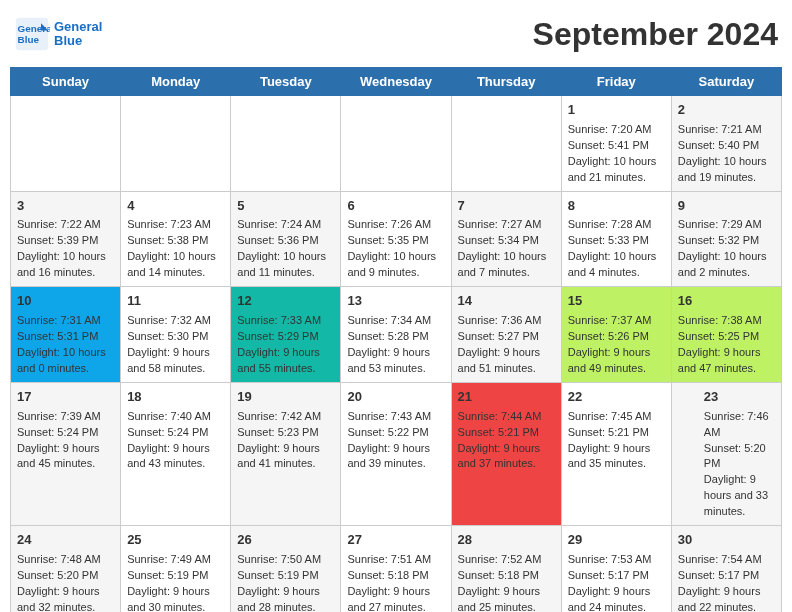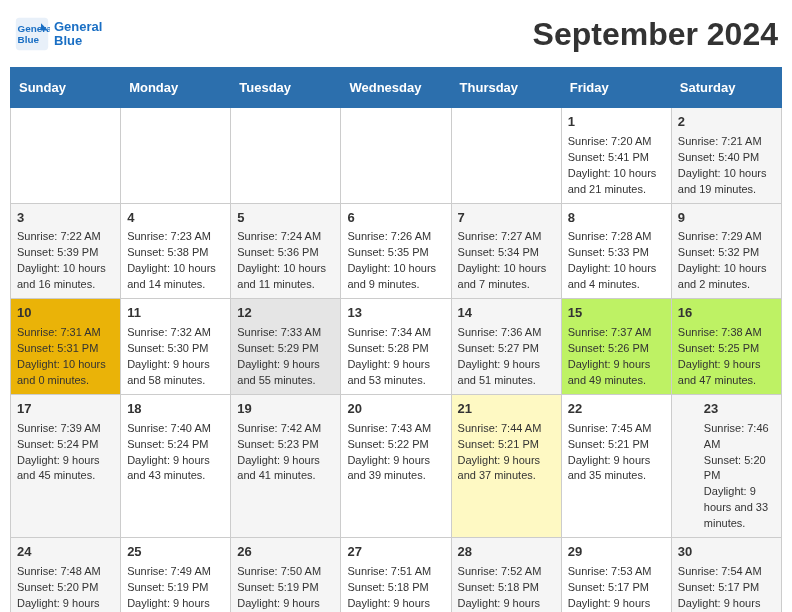--- a/index.html
+++ b/index.html
@@ -39,22 +39,22 @@
       color: #555;
     }
     table {
       width: 100%;
       border-collapse: collapse;
       table-layout: fixed;
     }
     th {
       background-color: #2c6fad;
       color: #fff;
-      text-align: left;
-      padding: 12px 8px;
+      text-align: center;
+      padding: 6px 8px;
       font-size: 13px;
       border: 1px solid #2c6fad;
     }
     td {
       border: 1px solid #ccc;
       vertical-align: top;
       padding: 5px 6px;
       min-height: 80px;
       font-size: 11px;
       color: #333;
@@ -148,27 +148,27 @@
 Sunset: 5:34 PM
 Daylight: 10 hours and 7 minutes.</span></td>
         <td style="background: rgb(255, 255, 255);"><span class="day-num">8</span><span style="white-space: pre-line;">Sunrise: 7:28 AM
 Sunset: 5:33 PM
 Daylight: 10 hours and 4 minutes.</span></td>
         <td style="background: rgb(245, 245, 245);"><span class="day-num">9</span><span style="white-space: pre-line;">Sunrise: 7:29 AM
 Sunset: 5:32 PM
 Daylight: 10 hours and 2 minutes.</span></td>
       </tr>
       <tr>
-        <td style="background: #eab308;"><span class="day-num">10</span><span style="white-space: pre-line;">Sunrise: 7:31 AM
+        <td style="background: #0ea5e9;"><span class="day-num">10</span><span style="white-space: pre-line;">Sunrise: 7:31 AM
 Sunset: 5:31 PM
 Daylight: 10 hours and 0 minutes.</span></td>
         <td style="background: rgb(255, 255, 255); margin-top: 40px;"><span class="day-num">11</span><span style="white-space: pre-line;">Sunrise: 7:32 AM
 Sunset: 5:30 PM
 Daylight: 9 hours and 58 minutes.</span></td>
-        <td style="background: #e5e5e5;"><span class="day-num">12</span><span style="white-space: pre-line; text-align: right;">Sunrise: 7:33 AM
+        <td style="background: #14b8a6;"><span class="day-num">12</span><span style="white-space: pre-line; text-align: right;">Sunrise: 7:33 AM
 Sunset: 5:29 PM
 Daylight: 9 hours and 55 minutes.</span></td>
         <td style="background: rgb(255, 255, 255);"><span class="day-num">13</span><span style="white-space: pre-line;">Sunrise: 7:34 AM
 Sunset: 5:28 PM
 Daylight: 9 hours and 53 minutes.</span></td>
         <td style="background: rgb(245, 245, 245);"><span class="day-num">14</span><span style="white-space: pre-line;">Sunrise: 7:36 AM
 Sunset: 5:27 PM
 Daylight: 9 hours and 51 minutes.</span></td>
         <td style="background: #bef264;"><span class="day-num">15</span><span style="white-space: pre-line;">Sunrise: 7:37 AM
 Sunset: 5:26 PM
@@ -183,21 +183,21 @@
 Daylight: 9 hours and 45 minutes.</span></td>
         <td style="background: rgb(255, 255, 255);"><span class="day-num">18</span><span style="white-space: pre-line;">Sunrise: 7:40 AM
 Sunset: 5:24 PM
 Daylight: 9 hours and 43 minutes.</span></td>
         <td style="background: rgb(245, 245, 245);"><span class="day-num">19</span><span style="white-space: pre-line;">Sunrise: 7:42 AM
 Sunset: 5:23 PM
 Daylight: 9 hours and 41 minutes.</span></td>
         <td style="background: rgb(255, 255, 255);"><span class="day-num">20</span><span style="white-space: pre-line;">Sunrise: 7:43 AM
 Sunset: 5:22 PM
 Daylight: 9 hours and 39 minutes.</span></td>
-        <td style="background: #fef9c3;"><span class="day-num">21</span><span style="white-space: pre-line;">Sunrise: 7:44 AM
+        <td style="background: #ef4444;"><span class="day-num">21</span><span style="white-space: pre-line;">Sunrise: 7:44 AM
 Sunset: 5:21 PM
 Daylight: 9 hours and 37 minutes.</span></td>
         <td style="background: rgb(255, 255, 255);"><span class="day-num">22</span><span style="white-space: pre-line;">Sunrise: 7:45 AM
 Sunset: 5:21 PM
 Daylight: 9 hours and 35 minutes.</span></td>
         <td style="background: rgb(245, 245, 245); padding-left: 32px;"><span class="day-num">23</span><span style="white-space: pre-line;">Sunrise: 7:46 AM
 Sunset: 5:20 PM
 Daylight: 9 hours and 33 minutes.</span></td>
       </tr>
       <tr>

